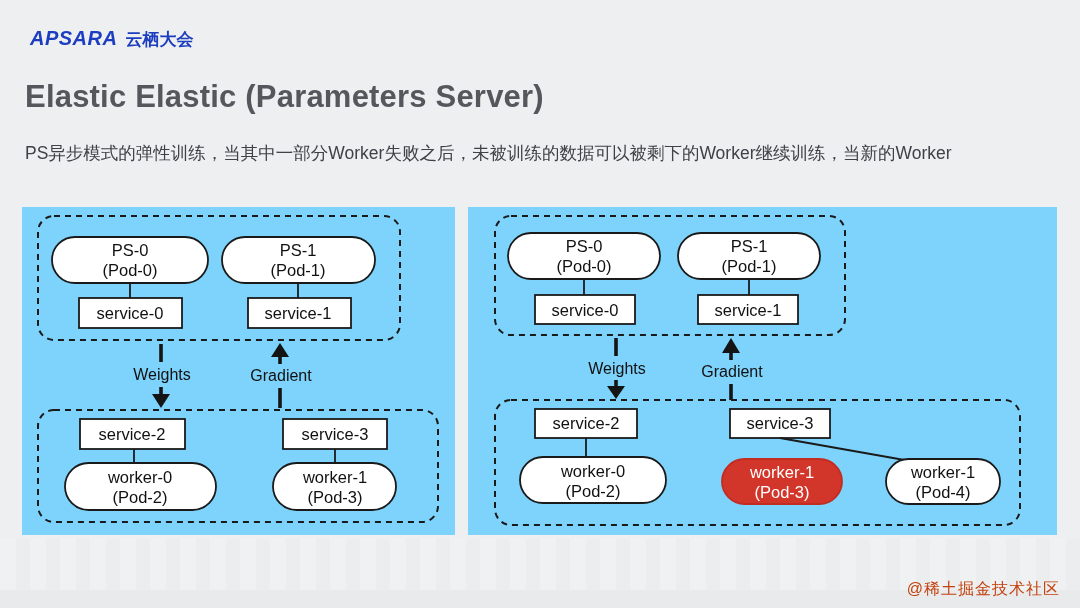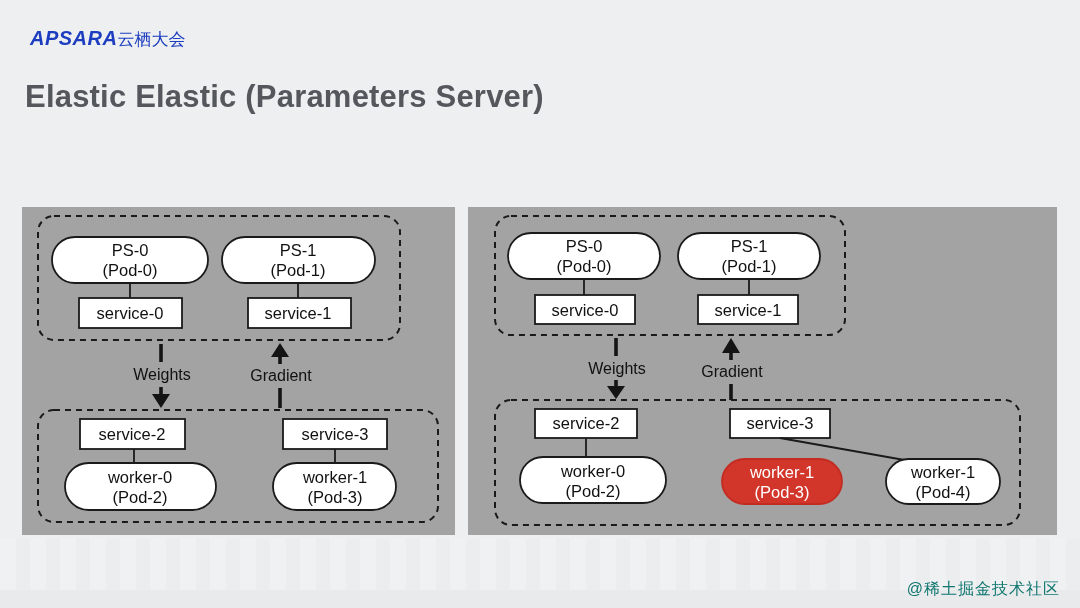--- a/index.html
+++ b/index.html
@@ -10,41 +10,41 @@
   }
   .bottom-texture{
     position:absolute;left:0;right:0;top:538px;height:54px;
     background:repeating-linear-gradient(90deg,#f1f2f4 0 16px,#e9ebed 16px 30px);
     opacity:.55;
   }
   .bottom-band{
     position:absolute;left:0;right:0;bottom:0;height:18px;background:#e8eaec;
   }
   .logo{
-    position:absolute;left:30px;top:27px;display:flex;align-items:baseline;
+    position:absolute;left:30px;top:27px;display:flex;align-items:baseline;gap:8px;
     color:#1c3dbf;
   }
   .logo .apsara{font-size:20px;font-weight:800;font-style:italic;letter-spacing:.5px;}
-  .logo .event{font-size:17px;font-weight:400;}
+  .logo .event{font-size:17px;font-weight:700;}
   .page-title{
     position:absolute;left:25px;top:79px;
     font-size:31px;font-weight:700;color:#54575c;letter-spacing:.2px;
   }
   .desc{
     position:absolute;left:25px;top:139px;width:1035px;
     font-size:17.5px;line-height:29px;color:#3e4247;
   }
   .panel{
-    position:absolute;top:207px;height:328px;background:#a3a3a3;
+    position:absolute;top:207px;height:328px;background:#7dd3fc;
   }
   .panel.left{left:22px;width:433px;}
   .panel.right{left:468px;width:589px;}
   .watermark{
     position:absolute;right:20px;bottom:8px;
-    font-size:16px;color:#0f766e;letter-spacing:1px;
+    font-size:16px;color:#c2410c;letter-spacing:1px;
   }
   
   svg .dash{fill:none;stroke:#1a1a1a;stroke-width:2;stroke-dasharray:6 5;}
   svg .node{fill:#ffffff;stroke:#1a1a1a;stroke-width:1.8;}
   svg .node.failed{fill:#d2352a;stroke:#c22c21;}
   svg .conn{stroke:#1a1a1a;stroke-width:1.8;}
   svg .arrow{stroke:#141414;stroke-width:3.6;}
   svg .head{fill:#141414;stroke:none;}
   svg text{
     font-family:"Liberation Sans","DejaVu Sans",sans-serif;
@@ -57,20 +57,21 @@
 <body>
 
 <div class="logo">
   <span class="apsara">APSARA</span>
   <span class="event">云栖大会</span>
 </div>
 
 <div class="page-title">Elastic Elastic (Parameters Server)</div>
 
 <div class="desc">
+  <div>PS异步模式的弹性训练，当其中一部分Worker失败之后，未被训练的数据可以被剩下的Worker继续训练，当新的Worker</div>
 </div>
 
 <div class="panel left">
 <svg width="433" height="328" viewBox="0 0 433 328">
 
   <rect class="dash" x="16" y="9" width="362" height="124" rx="16"></rect>
   <rect class="node" x="30" y="30" width="156" height="46" rx="23"></rect>
   <text x="108" y="49">PS-0</text>
   <text x="108" y="69">(Pod-0)</text>
   <line class="conn" x1="108" y1="76" x2="108" y2="91"></line>

